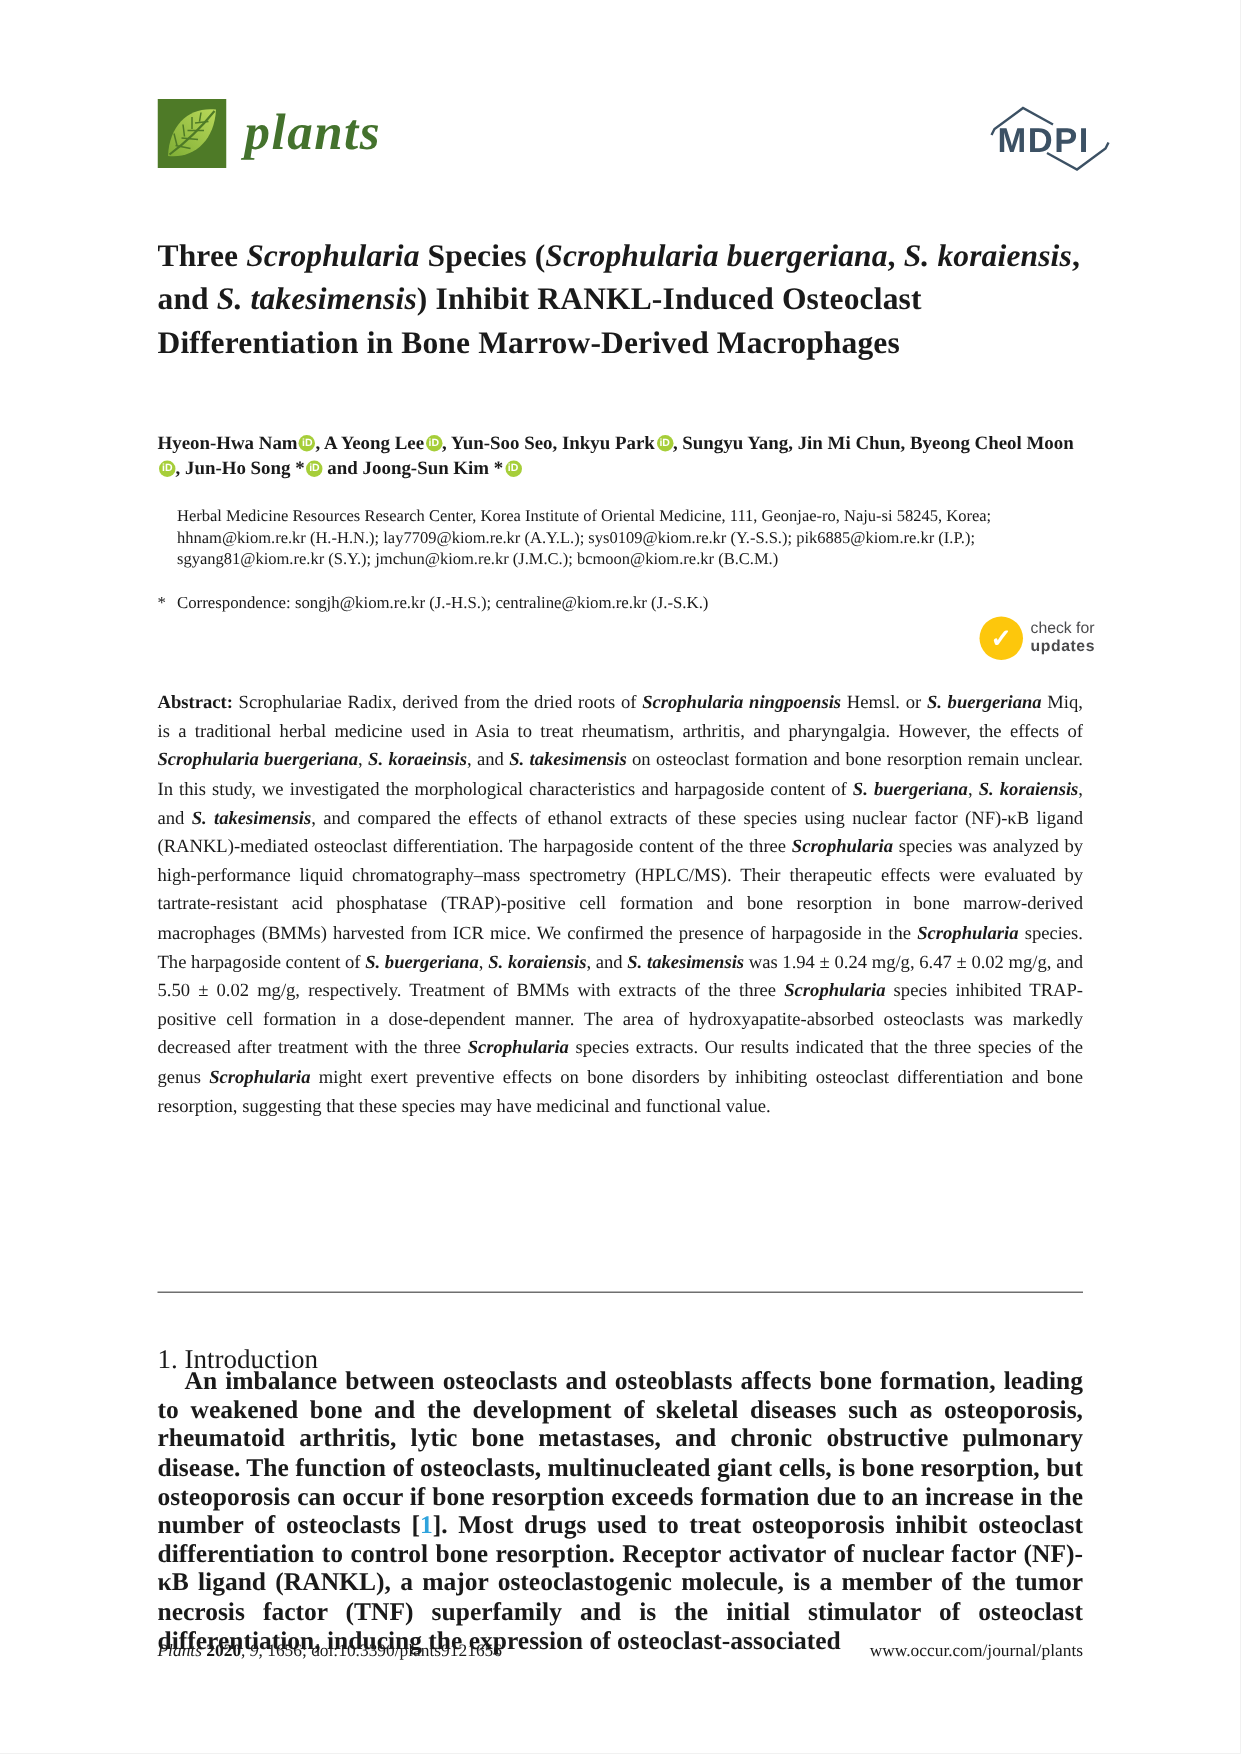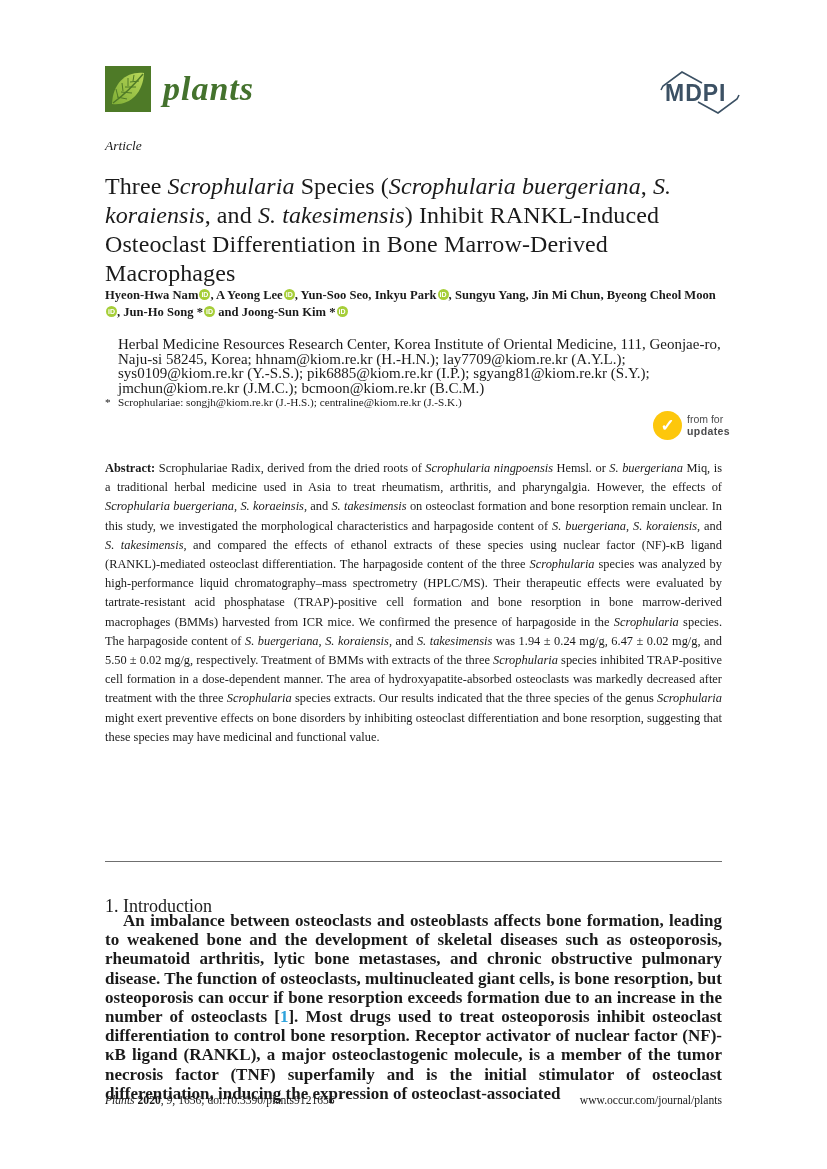--- a/index.html
+++ b/index.html
@@ -23,39 +23,39 @@
     font-style:italic; font-weight:bold;
     font-size:34px; color:#44722d;
     margin-left:12px; letter-spacing:1px;
   }
   .mdpi-logo { position:absolute; left:658px; top:68px; width:84px; height:50px; }
 
   .article-label { top:138px; font-style:italic; font-size:13.5px; }
 
   
   .paper-title {
-    top:172px;
-    font-size:24px; font-weight:normal;
+    top:156px;
+    font-size:21px; font-weight:bold;
     line-height:29px; letter-spacing:0.1px;
   }
   .paper-title .it { font-style:italic; }
 
   
   .authors { top:287px; font-size:12.6px; font-weight:bold; line-height:16.5px; }
   .orcid {
     display:inline-block; width:11px; height:11px;
     border-radius:50%; background:#a6ce39;
     color:#ffffff; font-size:7px; font-weight:bold;
     font-family:"Liberation Sans",sans-serif;
     text-align:center; line-height:11px;
     vertical-align:2px; margin-left:1px;
   }
 
   
-  .affiliation { top:337px; font-size:15px; line-height:14.6px; padding-left:13px; }
+  .affiliation { top:337px; font-size:11px; line-height:14.6px; padding-left:13px; }
   .correspondence { top:395px; font-size:11.2px; line-height:14.6px; }
   .correspondence .star { display:inline-block; width:13px; }
 
   
   .received { top:417px; font-size:12.3px; }
   .check-badge {
     position:absolute; left:653px; top:411px;
     display:flex; align-items:center; cursor:pointer;
   }
   .check-circle {
@@ -65,21 +65,21 @@
     font-family:"Liberation Sans",sans-serif;
   }
   .check-text {
     margin-left:5px; font-family:"Liberation Sans",sans-serif;
     font-size:10.5px; line-height:11.5px; color:#4b4b4d;
   }
   .check-text .l2 { font-weight:bold; letter-spacing:0.4px; }
 
   
   .abstract { top:459px; font-size:12.4px; line-height:19.2px; text-align:justify; }
-  .abstract .it, .keywords .it { font-style:italic; }
+  .abstract .it, .keywords .it { font-style:italic;font-weight:bold; }
   .abstract .b, .keywords .b { font-weight:bold; }
 
   .keywords { top:807px; font-size:12.4px; line-height:19.2px; text-align:justify; }
 
   .rule { top:861px; border:none; border-top:1px solid #6f6f6f; height:0; }
 
   .section-head { top:896px; font-size:18px; font-weight:normal; }
 
   .intro-para {
     top:911px; font-size:17px; line-height:19.2px;
@@ -116,35 +116,34 @@
     </svg>
     <span class="journal-name">plants</span>
   </div>
 
   <svg class="mdpi-logo" viewBox="0 0 84 50" xmlns="http://www.w3.org/2000/svg">
     <polyline points="3,22 5,18 24,4 44,15" fill="none" stroke="#3c5164" stroke-width="1.6"></polyline>
     <polyline points="81,27 79,31 60,45 40,34" fill="none" stroke="#3c5164" stroke-width="1.6"></polyline>
     <text x="7" y="33" font-family="Liberation Sans, sans-serif" font-size="23" font-weight="bold" fill="#3c5164" letter-spacing="1">MDPI</text>
   </svg>
 
-  <div class="abs article-label">Article</div>
 
   <h1 class="abs paper-title"><span>Three </span><span class="it">Scrophularia</span><span> Species (</span><span class="it">Scrophularia buergeriana</span><span>, </span><span class="it">S. koraiensis</span><span>, and </span><span class="it">S. takesimensis</span><span>) Inhibit RANKL-Induced Osteoclast Differentiation in Bone Marrow-Derived Macrophages</span></h1>
 
   <div class="abs authors"><span>Hyeon-Hwa Nam</span><span></span><span class="orcid">iD</span><span>, </span><span>A Yeong Lee</span><span></span><span class="orcid">iD</span><span>, </span><span>Yun-Soo Seo</span><span>, </span><span>Inkyu Park</span><span></span><span class="orcid">iD</span><span>, </span><span>Sungyu Yang</span><span>, </span><span>Jin Mi Chun</span><span>, </span><span>Byeong Cheol Moon</span><span class="orcid">iD</span><span>, </span><span>Jun-Ho Song</span><span> *</span><span class="orcid">iD</span><span> and </span><span>Joong-Sun Kim</span><span> *</span><span class="orcid">iD</span></div>
 
   <div class="abs affiliation">Herbal Medicine Resources Research Center, Korea Institute of Oriental Medicine, 111, Geonjae-ro, Naju-si 58245, Korea; hhnam@kiom.re.kr (H.-H.N.); lay7709@kiom.re.kr (A.Y.L.); sys0109@kiom.re.kr (Y.-S.S.); pik6885@kiom.re.kr (I.P.); sgyang81@kiom.re.kr (S.Y.); jmchun@kiom.re.kr (J.M.C.); bcmoon@kiom.re.kr (B.C.M.)</div>
 
-  <div class="abs correspondence"><span class="star">*</span><span>Scrophulariae: songjh@kiom.re.kr (J.-H.S.); centraline@kiom.re.kr (J.-S.K.)</span></div>
+  <div class="abs correspondence"><span class="star">*</span><span>Correspondence: songjh@kiom.re.kr (J.-H.S.); centraline@kiom.re.kr (J.-S.K.)</span></div>
 
 
   <div class="check-badge">
     <span class="check-circle">✓</span>
     <span class="check-text">
-      <span class="l1">from for</span><br>
+      <span class="l1">check for</span><br>
       <span class="l2">updates</span>
     </span>
   </div>
 
   <p class="abs abstract"><span class="b">Abstract: </span><span>Scrophulariae Radix, derived from the dried roots of </span><span class="it">Scrophularia ningpoensis</span><span> Hemsl. or </span><span class="it">S. buergeriana</span><span> Miq, is a traditional herbal medicine used in Asia to treat rheumatism, arthritis, and pharyngalgia. However, the effects of </span><span class="it">Scrophularia buergeriana</span><span>, </span><span class="it">S. koraeinsis</span><span>, and </span><span class="it">S. takesimensis</span><span> on osteoclast formation and bone resorption remain unclear. In this study, we investigated the morphological characteristics and harpagoside content of </span><span class="it">S. buergeriana</span><span>, </span><span class="it">S. koraiensis</span><span>, and </span><span class="it">S. takesimensis</span><span>, and compared the effects of ethanol extracts of these species using nuclear factor (NF)-κB ligand (RANKL)-mediated osteoclast differentiation. The harpagoside content of the three </span><span class="it">Scrophularia</span><span> species was analyzed by high-performance liquid chromatography–mass spectrometry (HPLC/MS). Their therapeutic effects were evaluated by tartrate-resistant acid phosphatase (TRAP)-positive cell formation and bone resorption in bone marrow-derived macrophages (BMMs) harvested from ICR mice. We confirmed the presence of harpagoside in the </span><span class="it">Scrophularia</span><span> species. The harpagoside content of </span><span class="it">S. buergeriana</span><span>, </span><span class="it">S. koraiensis</span><span>, and </span><span class="it">S. takesimensis</span><span> was 1.94 ± 0.24 mg/g, 6.47 ± 0.02 mg/g, and 5.50 ± 0.02 mg/g, respectively. Treatment of BMMs with extracts of the three </span><span class="it">Scrophularia</span><span> species inhibited TRAP-positive cell formation in a dose-dependent manner. The area of hydroxyapatite-absorbed osteoclasts was markedly decreased after treatment with the three </span><span class="it">Scrophularia</span><span> species extracts. Our results indicated that the three species of the genus </span><span class="it">Scrophularia</span><span> might exert preventive effects on bone disorders by inhibiting osteoclast differentiation and bone resorption, suggesting that these species may have medicinal and functional value.</span></p>
 
 
   <hr class="abs rule">
 
   <h2 class="abs section-head">1. Introduction</h2>

